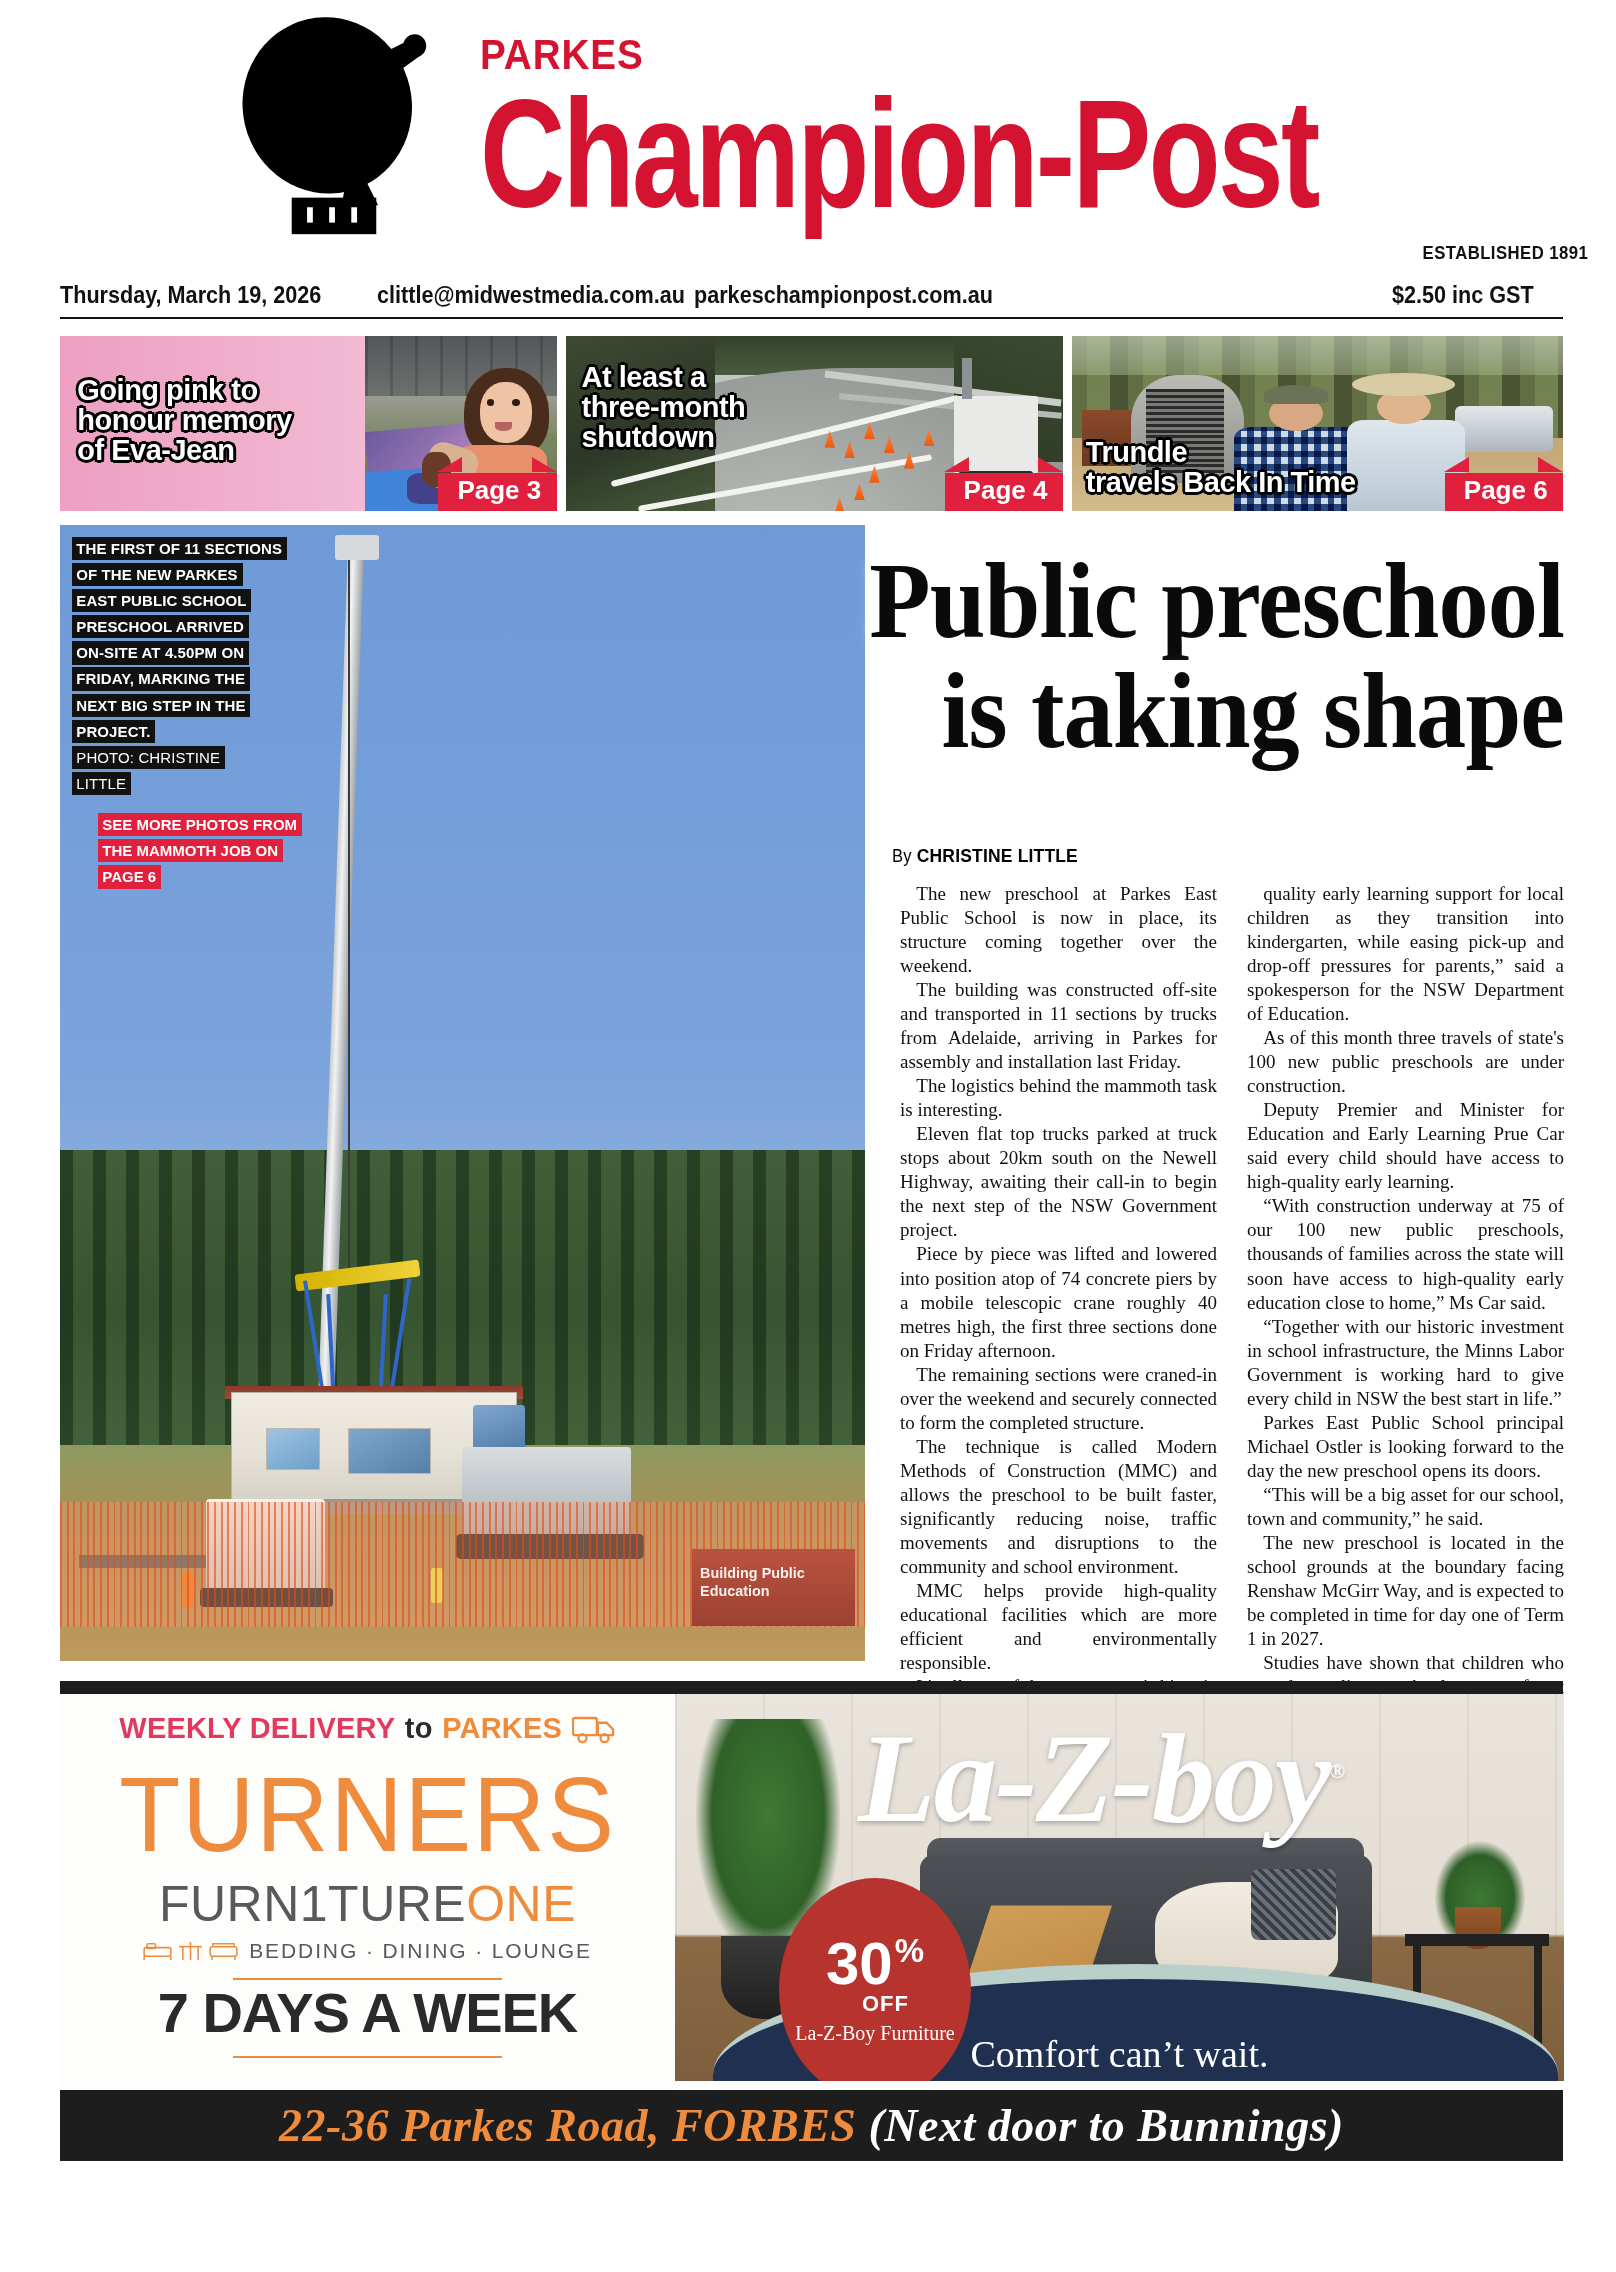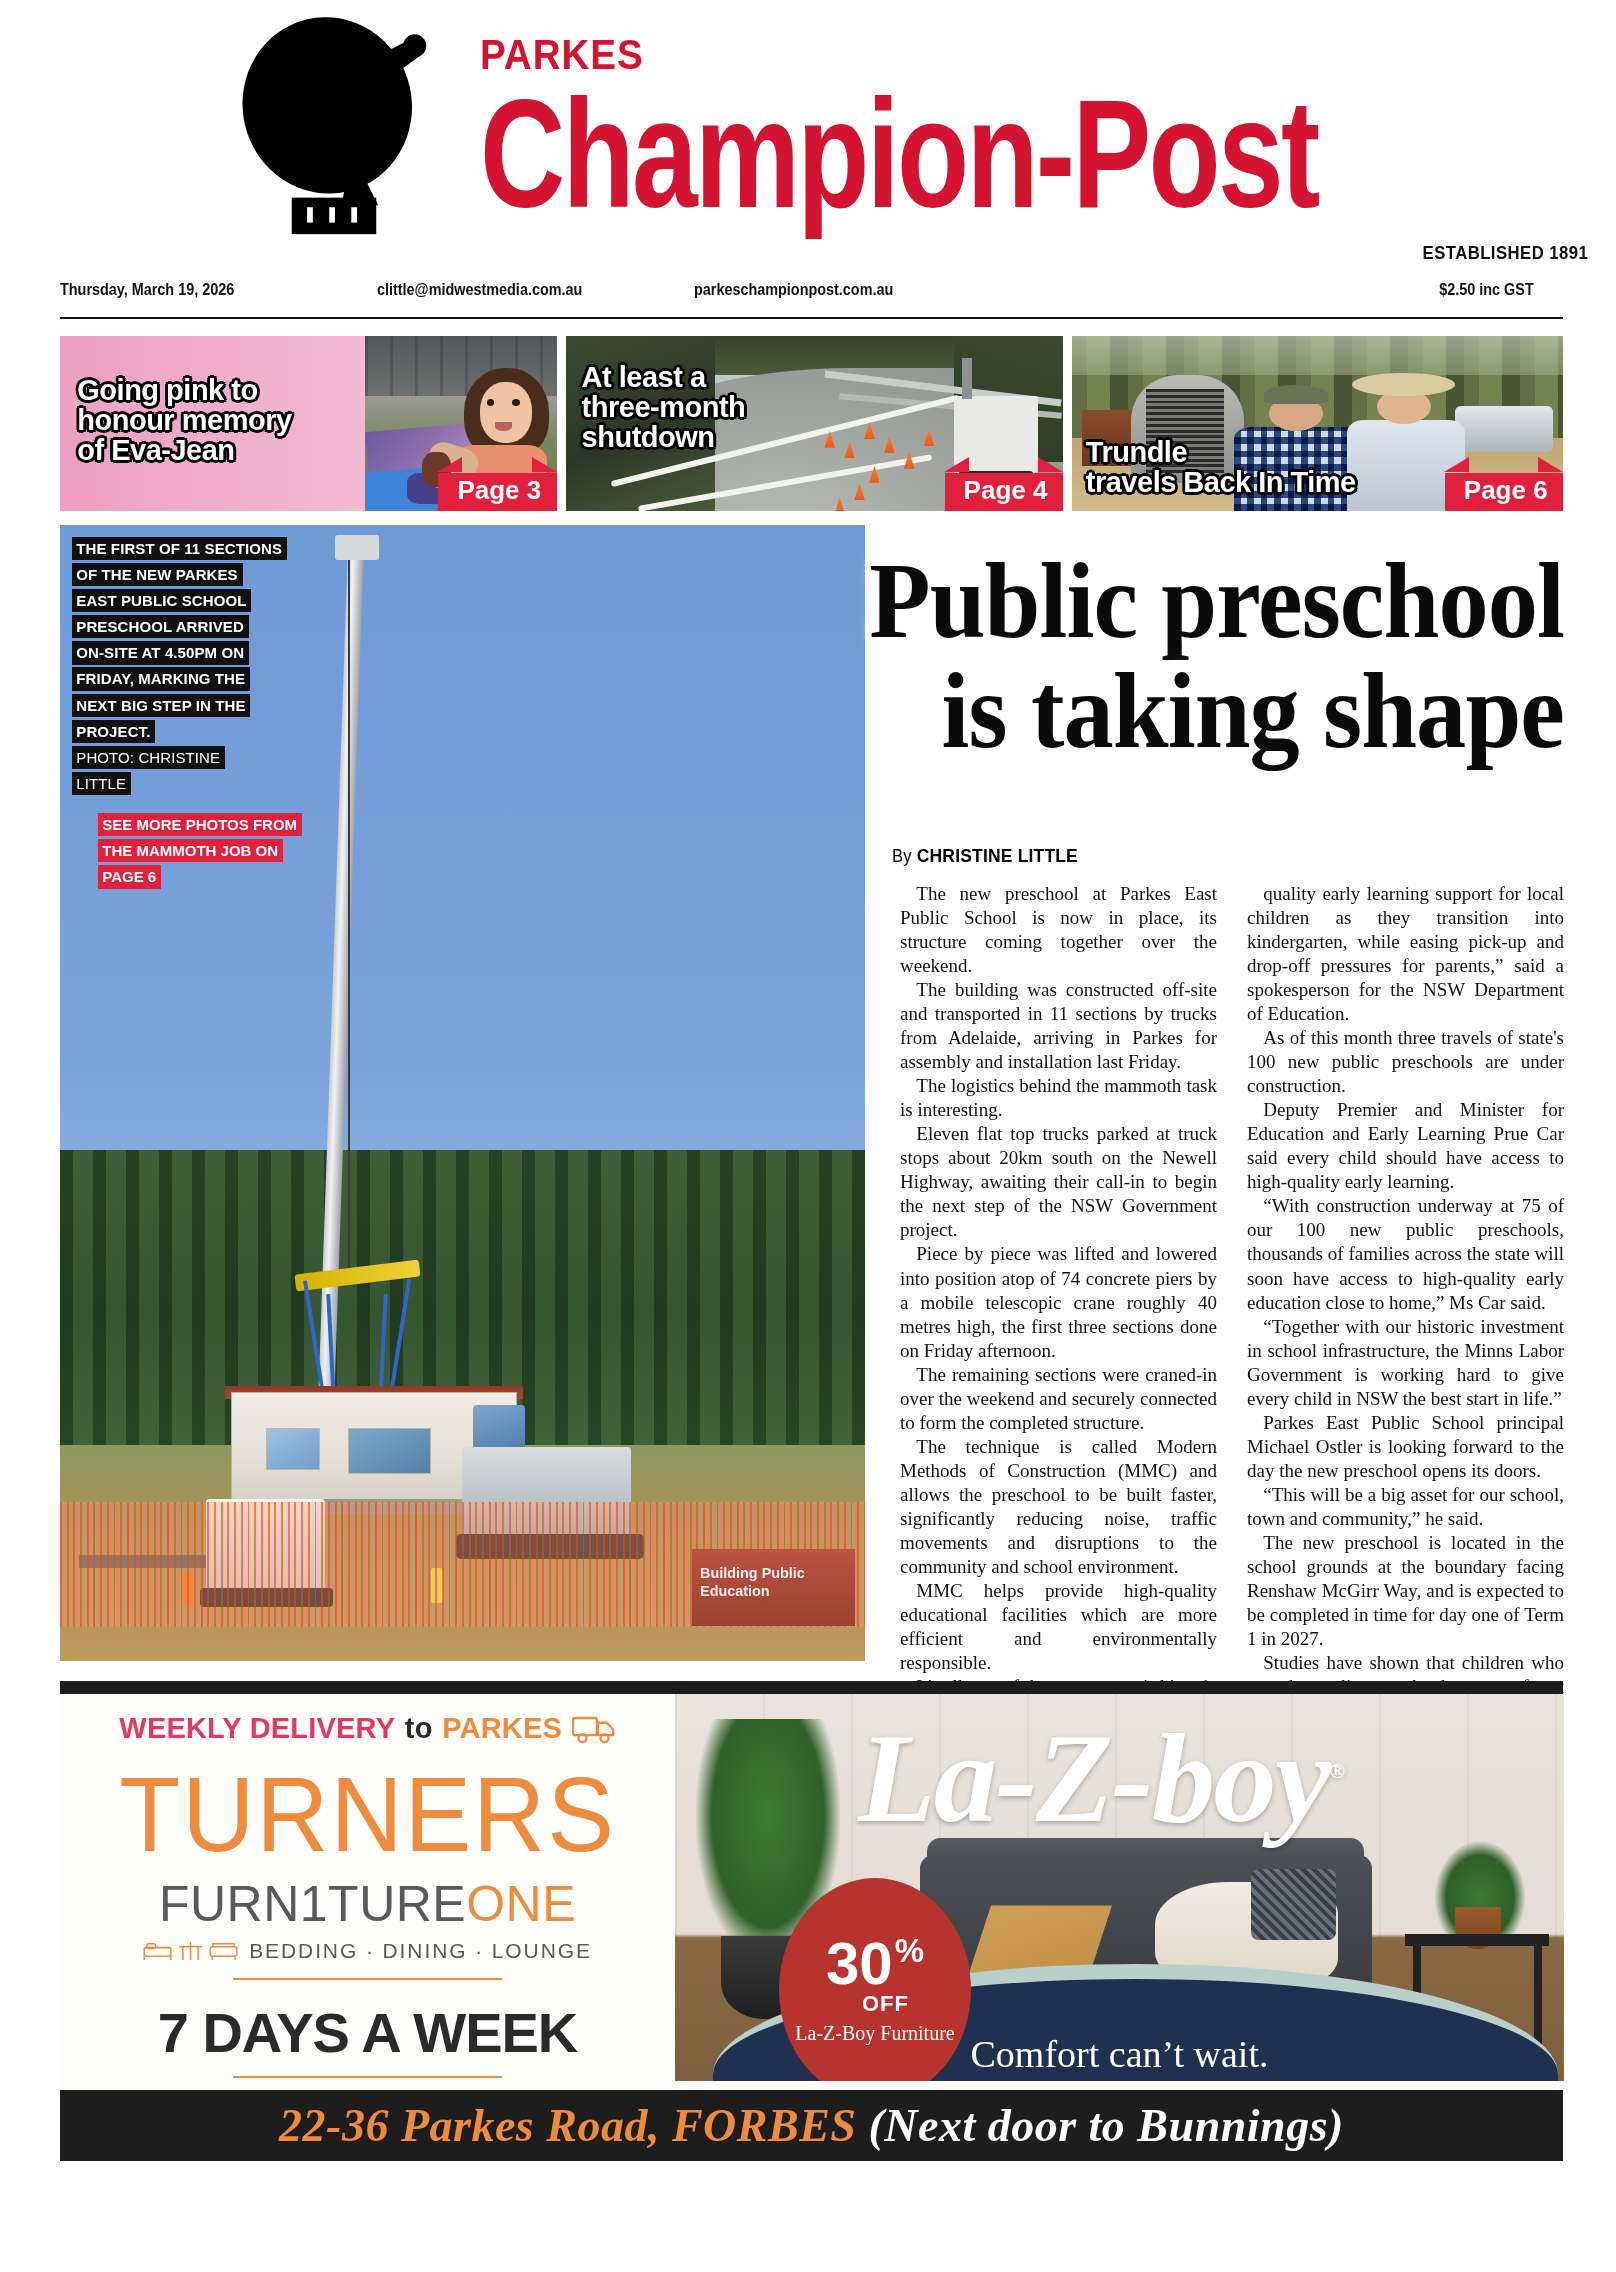--- a/index.html
+++ b/index.html
@@ -37,21 +37,21 @@
   .established {
     position: absolute; right: 29px; top: 242px;
     font-weight: 700; font-size: 19px; letter-spacing: 0.5px;
     color: #111; transform: scaleX(0.88); transform-origin: right center;
   }
 
   
   .infobar {
     position: absolute; left: 60px; top: 281px; width: 1503px;
     display: flex; align-items: center;
-    font-size: 16px; font-weight: 700; color: #111;
+    font-size: 24px; font-weight: 700; color: #111;
   }
   .infobar .ib { transform: scaleX(0.90); transform-origin: left center; white-space: nowrap;}
   .ib-date { width: 317px; }
   .ib-email { width: 317px; }
   .ib-web   { width: 576px; }
   .ib-price { flex:1; text-align: right; transform-origin: right center;}
   .rule { position:absolute; left:60px; top:317px; width:1503px; height:1.9px; background:#111; }
 
   
   .teasers {
@@ -266,21 +266,21 @@
   }
   .ad-f1 .g { color: #58595b; }
   .ad-f1 .o { color: #ef8b3c; }
   .ad-tags {
     margin-top: 9.6px; display:flex; align-items:center; gap: 11.5px;
     font-size: 21px; color:#58595b; letter-spacing: 1.9px; text-align: right;
   }
   .furn-icons { display:flex; gap:5.8px; }
   .ad-hr { width: 269px; height:1.9px; background:#ef8b3c; margin-top: 15.4px; }
   .ad-7days {
-    font-size: 56px; font-weight: 700; color: #2a2a2a; margin-top: 20px;
+    font-size: 56px; font-weight: 700; color: #2a2a2a; margin-top: 0;
     letter-spacing: -1px;
   }
   .ad-hr2 { width: 269px; height:1.9px; background:#ef8b3c; margin-top: 11.5px; }
 
   .ad-right {
     position: absolute; left: 615px; top: 13.4px; width: 889px; height: 387px;
     overflow: hidden;
   }
   .lz-room { position:absolute; inset:0; background: linear-gradient(180deg,#e9e4dc 0%,#e3ddd3 62%,#8a6a45 63%,#7e5f3d 100%); }
   .lz-panels{position:absolute;left:0;top:0;width:100%;height:64%;background:repeating-linear-gradient(90deg,rgba(0,0,0,.05) 0 1.9px,transparent 1.9px 88px);}

